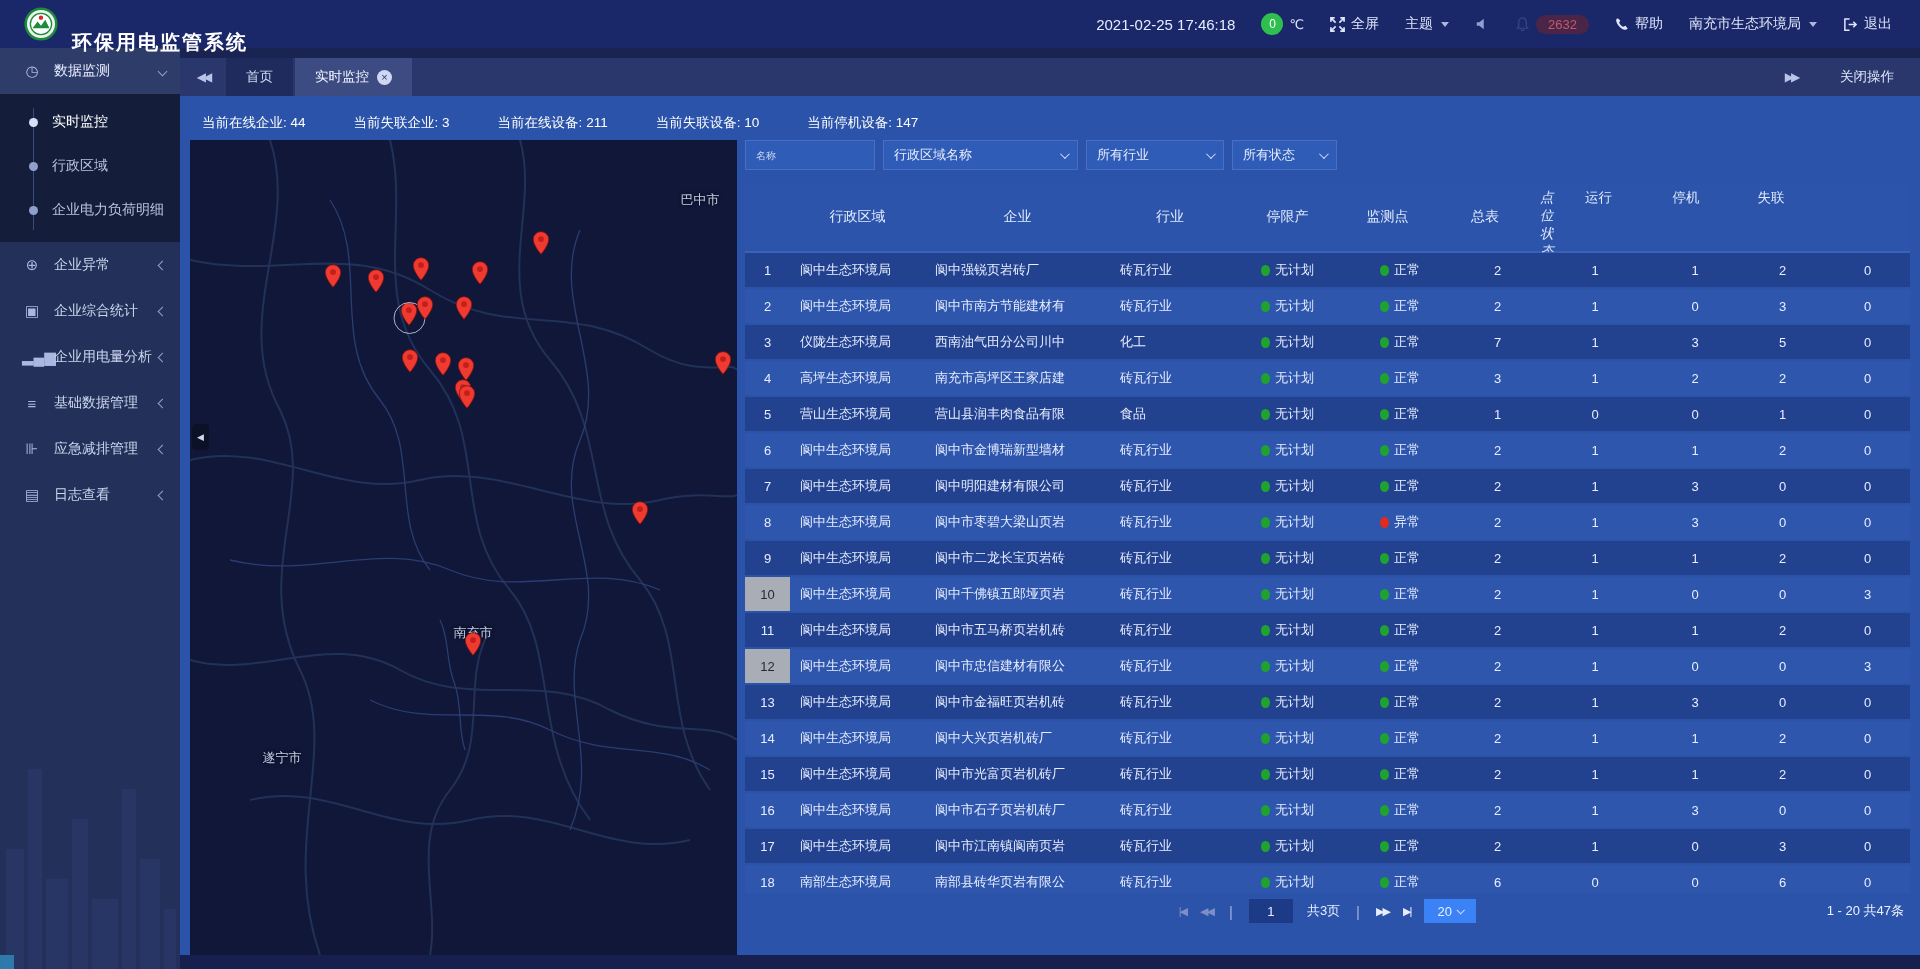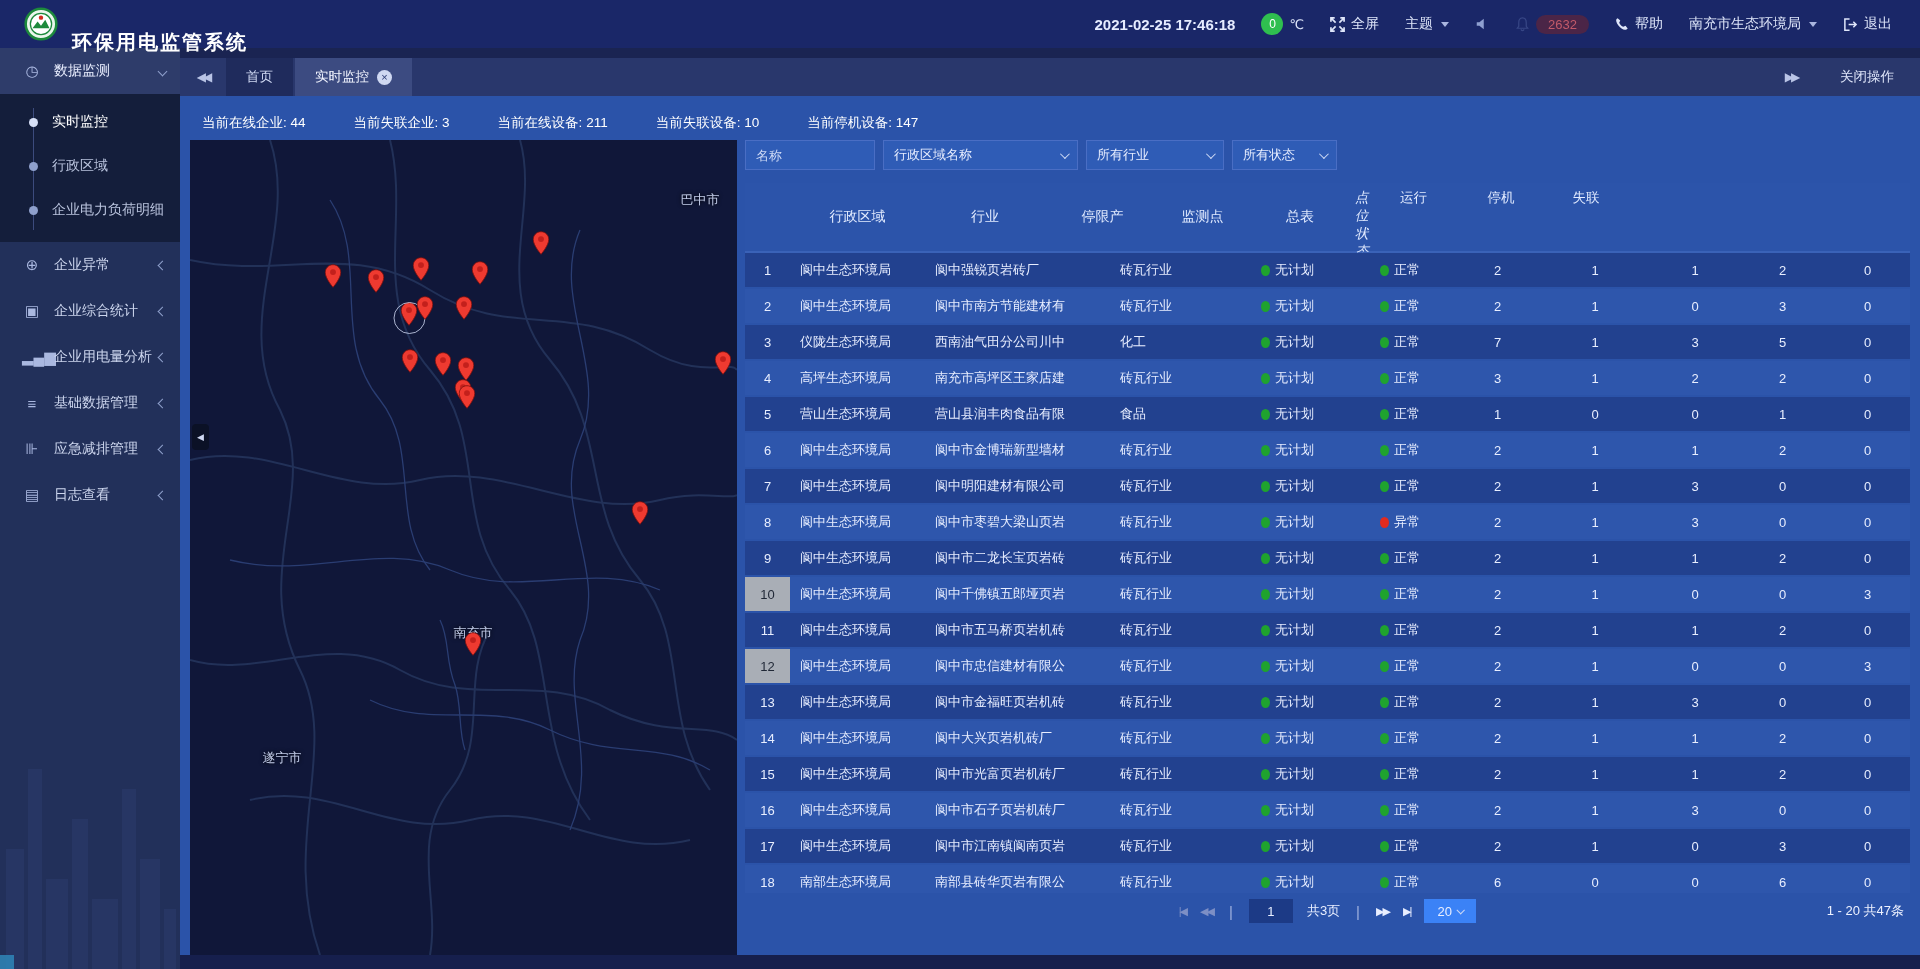--- a/index.html
+++ b/index.html
@@ -7,21 +7,21 @@
     font-family:"Liberation Sans","DejaVu Sans",sans-serif; }
 
   
   .header { position:absolute; left:0; top:0; width:1920px; height:48px;
     background:#1a2768; display:flex; align-items:center; z-index:50; }
   .logo { width:34px; height:34px; margin-left:24px; }
   .app-title { color:#ffffff; font-size:20px; font-weight:bold; margin-left:14px; letter-spacing:2px;margin-top:37px; }
   .header-right { margin-left:auto; display:flex; align-items:center; gap:26px; padding-right:28px;
     color:#dfe6fa; font-size:14px; }
   .header-item { display:flex; align-items:center; gap:6px; cursor:pointer; white-space:nowrap; }
-  .datetime { font-size:15px; color:#e6ecff;font-weight:bold; }
+  .datetime { font-size:15px; color:#e6ecff; }
   .temp-badge { width:22px; height:22px; border-radius:50%; background:#2fbf4f; color:#fff;
     font-size:12px; display:flex; align-items:center; justify-content:center; }
   .temp-unit { font-size:13px; color:#dfe6fa; }
   .caret { display:inline-block; width:0; height:0; border-left:4px solid transparent;
     border-right:4px solid transparent; border-top:5px solid #aab6e0; margin-left:2px; }
   .notif-pill { background:#4b2547; color:#c25a6a; border-radius:10px; padding:2px 12px;
     font-size:13px; }
   .bell { opacity:.45; }
 
   
@@ -77,21 +77,21 @@
   .pin.ring::after { content:""; position:absolute; left:50%; top:58%; width:30px; height:30px;
     border:1.5px solid rgba(220,230,255,.75); border-radius:50%; transform:translate(-50%,-50%); }
   .collapse-handle { position:absolute; left:2px; top:284px; width:17px; height:26px;
     background:#0b1126; border-radius:4px; display:flex; align-items:center; justify-content:center;
     color:#cfd8f2; font-size:9px; cursor:pointer; z-index:5; }
 
   
   .rpanel { position:absolute; left:565px; top:44px; width:1165px; height:815px; }
   .filters { display:flex; gap:8px; height:30px; }
   .f-input { width:130px; height:30px; background:#2f5cb6; border:1px solid #4a6ec4; color:#e8eeff;
-    font-size:13px; padding:0 10px; outline:none; }
+    font-size:10px; padding:0 10px; outline:none; }
   .f-input::placeholder { color:#cdd9f5; }
   .f-select { height:30px; background:#2f5cb6; border:1px solid #4a6ec4; color:#e8eeff; font-size:13px;
     display:flex; align-items:center; padding:0 10px; cursor:pointer; position:relative; }
   .f-select .sel-chev { margin-left:auto; width:7px; height:7px; border-right:1.5px solid #cdd9f5;
     border-bottom:1.5px solid #cdd9f5; transform:rotate(45deg) translateY(-2px); }
   .f-region { width:195px; } .f-industry { width:138px; } .f-status { width:105px; }
 
   .thead { position:absolute; left:0; top:43px; width:1165px; height:70px; background:#2c54aa;
     display:flex; color:#e2ebff; font-size:14px; border-bottom:2px solid #3a62b8; }
   .thead .hc { display:flex; align-items:center; justify-content:center; }
@@ -382,20 +382,21 @@
       </div>
       <div class="f-select f-status">
         <span>所有状态</span>
         <span class="sel-chev"></span>
       </div>
     </div>
 
     <div class="thead">
       <div class="hc w-num"></div>
       <div class="hc w-region">行政区域</div>
+      <div class="hc w-company">企业</div>
       <div class="hc w-industry">行业</div>
       <div class="hc w-limit">停限产</div>
       <div class="hc w-points">监测点</div>
       <div class="hc w-meters">总表</div>
       <div class="pstat" style="width:260px;">
         <div class="grp">点位状态</div>
         <div class="subs">
           <div class="w-run">运行</div>
           <div class="w-stop">停机</div>
           <div class="w-lost">失联</div>

